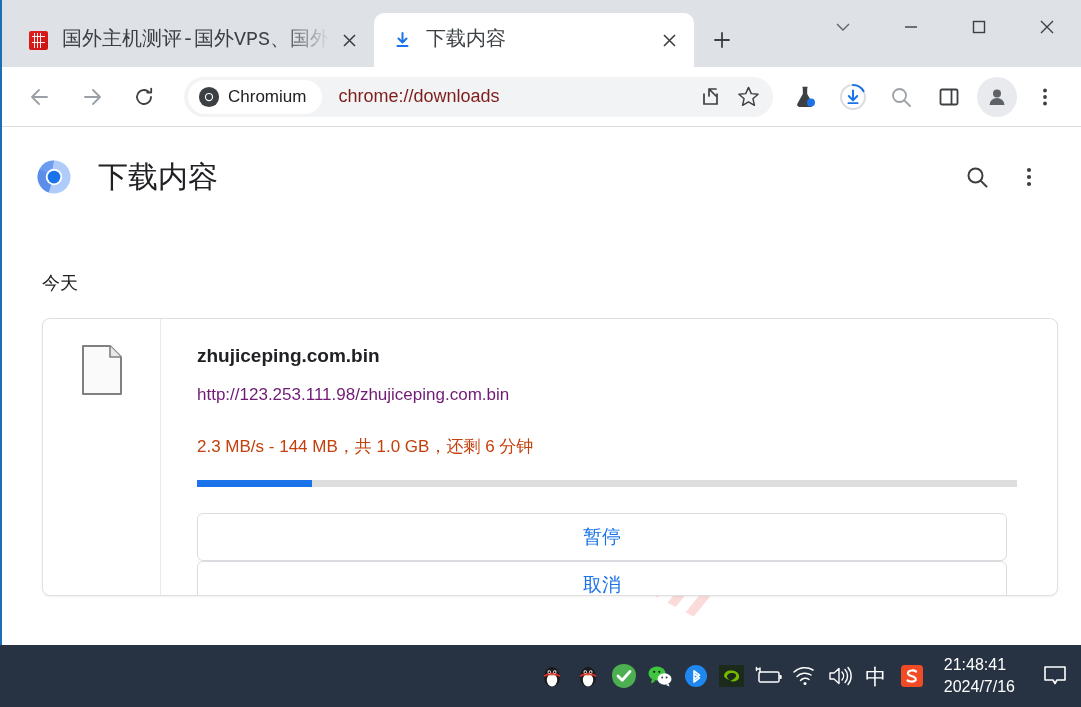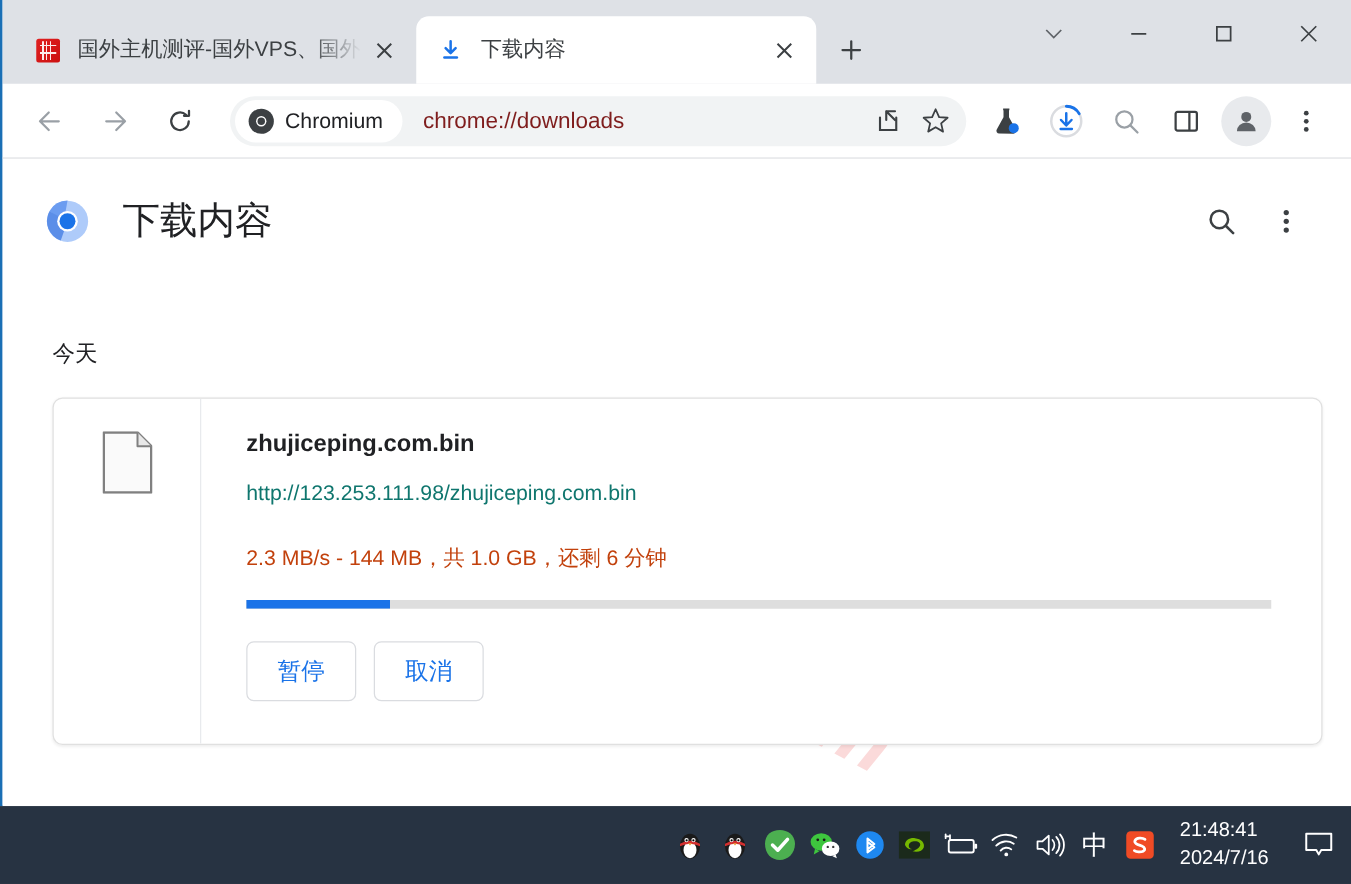--- a/index.html
+++ b/index.html
@@ -57,26 +57,27 @@
     position: absolute; left: 3px; top: 2px;
     width: 13px; height: 15px;
     background:
       linear-gradient(to right, transparent 0 2px, #ffffff 2px 3px, transparent 3px 5px,
                       #ffffff 5px 6px, transparent 6px 8px, #ffffff 8px 9px, transparent 9px),
       linear-gradient(to bottom, transparent 0 3px, #ffffff 3px 4px, transparent 4px 9px,
                       #ffffff 9px 10px, transparent 10px);
     opacity: .92;
   }
   .tab-title {
-    font-size: 17px;
+    font-size: 20px;
     color: #3c4043;
     white-space: nowrap;
     overflow: hidden;
     flex: 1;
     line-height: 1.2;
+    font-family: Liberation Mono, monospace;
   }
   .tab.inactive .tab-title {
     -webkit-mask-image: linear-gradient(to right, #000 82%, transparent 100%);
     mask-image: linear-gradient(to right, #000 82%, transparent 100%);
   }
   .tab-close {
     width: 26px; height: 26px;
     margin-left: 6px;
     display: flex; align-items: center; justify-content: center;
     border-radius: 50%;
@@ -244,42 +245,42 @@
   .file-icon { width: 40px; height: 50px; }
   .card-body { flex: 1; padding: 26px 36px 0 36px; min-width: 0; }
   .file-name {
     font-size: 19px;
     font-weight: bold;
     color: #202124;
     margin-bottom: 18px;
   }
   .file-url {
     font-size: 17px;
-    color: #0f766e;
+    color: #701a75;
     margin-bottom: 30px;
     white-space: nowrap;
     overflow: hidden;
   }
   .file-status {
     font-size: 17px;
     color: #c2410c;
     margin-bottom: 22px;
   }
   .progress-track {
     height: 7px;
     background: #dedede;
     border-radius: 0;
     overflow: hidden;
     margin-right: 4px;
   }
   .progress-fill {
     height: 100%;
     background: #1a73e8;
   }
-  .card-actions { display: flex; margin-top: 26px; }
+  .card-actions { display: flex; margin-top: 26px; flex-direction: column; }
   .action-btn {
     min-width: 88px;
     height: 48px;
     border: 1px solid #dadce0;
     border-radius: 6px;
     background: #ffffff;
     color: #1a73e8;
     font-size: 19px;
     font-family: "Liberation Sans", "DejaVu Sans", sans-serif;
     margin-right: 14px;

